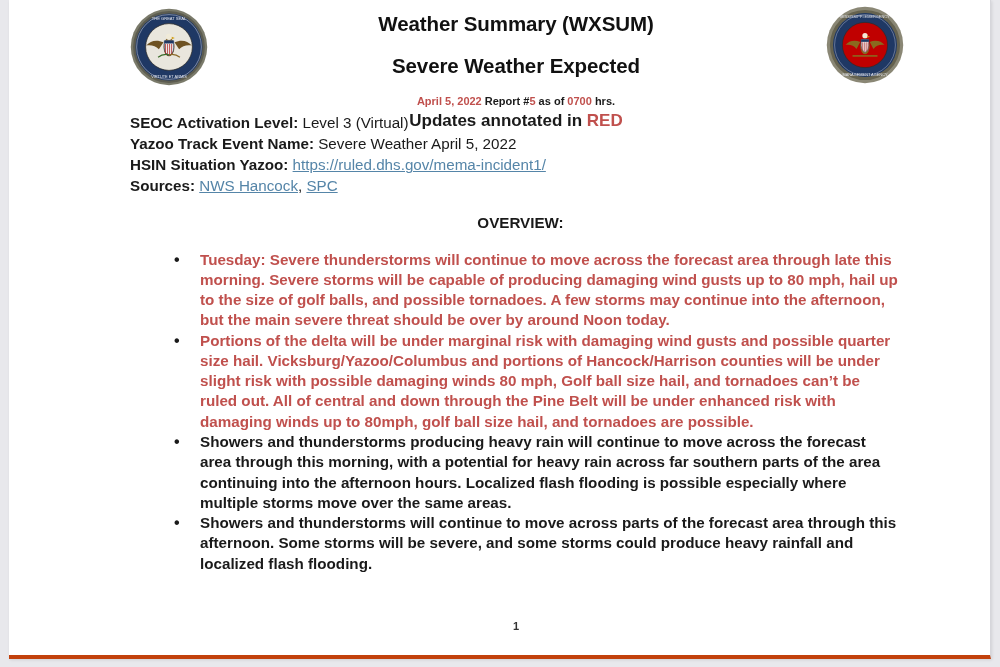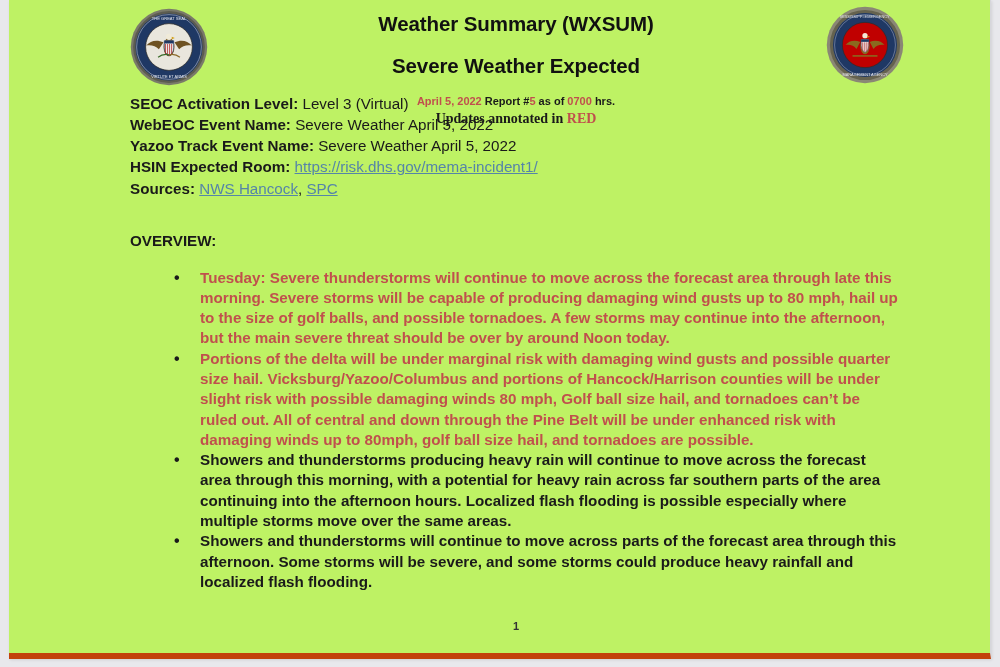--- a/index.html
+++ b/index.html
@@ -21,23 +21,23 @@
     height: 667px;
     background: #e8e8ec;
     box-sizing: border-box;
   }
   .page {
     position: absolute;
     left: 9px;
     top: 0px;
     width: 982px;
     height: 659px;
-    background: #bef264;
+    background: #ffffff;
     border-right: 1px solid #d6d6db;
-    border-bottom: 6px solid #c2410c;
+    border-bottom: 4px solid #c2410c;
     box-sizing: border-box;
     box-shadow: 1px 1px 3px rgba(0,0,0,0.10);
   }
   .page-inner {
     position: absolute;
     left: 112px;
     top: 0;
     width: 790px;
     height: 659px;
   }
@@ -79,55 +79,55 @@
     margin-top: 18px;
   }
   .doc-dateline {
     font-size: 11px;
     font-weight: bold;
     color: #1a1a1a;
     margin-top: 17px;
     line-height: 1.2;
   }
   .doc-note {
-    font-size: 14px;
+    font-size: 17px;
     font-weight: bold;
     color: #1a1a1a;
     margin-top: 3px;
     line-height: 1.2;
-    font-family: Liberation Serif, serif;
   }
   .red { color: #C0504D; }
 
   
   .meta {
-    margin-top: 1px;
+    margin-top: 20px;
     padding-left: 9px;
   }
   .meta-line {
     font-size: 15.2px;
     color: #1a1a1a;
     line-height: 1.39;
     white-space: nowrap;
   }
   .meta-label { font-weight: bold; }
   .meta-value { font-weight: normal; }
   .link {
     color: #5585a8;
     text-decoration: underline;
     cursor: pointer;
   }
 
   
   .section-head {
-    margin-top: 33px;
+    margin-top: 17px;
     padding-left: 9px;
     font-size: 15.2px;
     font-weight: bold;
     color: #1a1a1a;
+    text-align: center;
   }
   ul.bullets {
     margin: 19px 0 0 0;
     padding-left: 53px;
     list-style: none;
   }
   ul.bullets > li {
     position: relative;
     font-size: 15.2px;
     line-height: 1.335;
@@ -236,27 +236,24 @@
           <div class="doc-dateline"><span class="red">April 5, 2022</span><span> Report #</span><span class="red">5</span><span> as of </span><span class="red">0700</span><span> hrs.</span></div>
           <div class="doc-note"><span>Updates annotated in </span><span class="red">RED</span></div>
         </div>
       </div>
 
       <div class="meta">
         <div class="meta-line">
           <span class="meta-label">SEOC Activation Level:</span><span class="meta-value"> Level 3 (Virtual)</span>
         </div>
         <div class="meta-line">
-          <span class="meta-label">WebEOC Event Name:</span><span class="meta-value"> Severe Weather April 5, 2022</span>
-        </div>
-        <div class="meta-line">
           <span class="meta-label">Yazoo Track Event Name:</span><span class="meta-value"> Severe Weather April 5, 2022</span>
         </div>
         <div class="meta-line">
-          <span class="meta-label">HSIN Expected Room:</span><span class="meta-value"> </span><a class="link" href="#">https://risk.dhs.gov/mema-incident1/</a>
+          <span class="meta-label">HSIN Situation Yazoo:</span><span class="meta-value"> </span><a class="link" href="#">https://ruled.dhs.gov/mema-incident1/</a>
         </div>
         <div class="meta-line">
           <span class="meta-label">Sources:</span><span class="meta-value"> </span><a class="link" href="#">NWS Hancock</a><span>, </span><a class="link" href="#">SPC</a>
         </div>
       </div>
 
       <div class="section-head">OVERVIEW:</div>
       <ul class="bullets">
         <li class="red-item">Tuesday: Severe thunderstorms will continue to move across the forecast area through late this morning. Severe storms will be capable of producing damaging wind gusts up to 80 mph, hail up to the size of golf balls, and possible tornadoes. A few storms may continue into the afternoon, but the main severe threat should be over by around Noon today.</li>
         <li class="red-item">Portions of the delta will be under marginal risk with damaging wind gusts and possible quarter size hail. Vicksburg/Yazoo/Columbus and portions of Hancock/Harrison counties will be under slight risk with possible damaging winds 80 mph, Golf ball size hail, and tornadoes can’t be ruled out. All of central and down through the Pine Belt will be under enhanced risk with damaging winds up to 80mph, golf ball size hail, and tornadoes are possible.</li>

